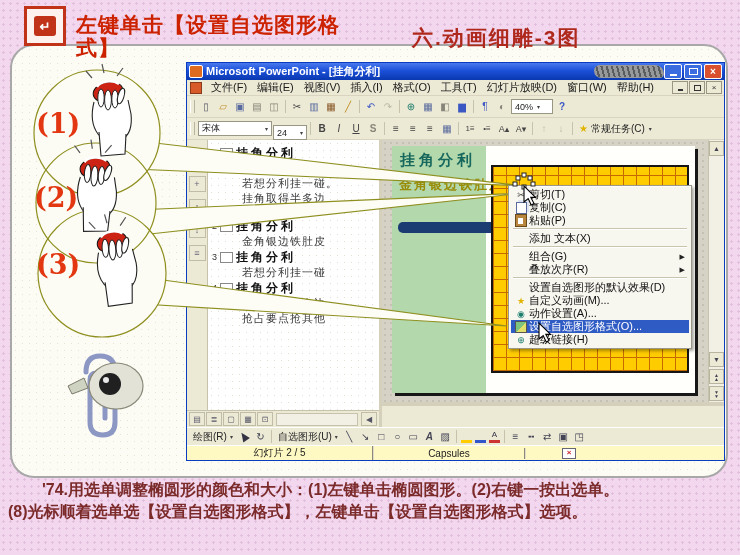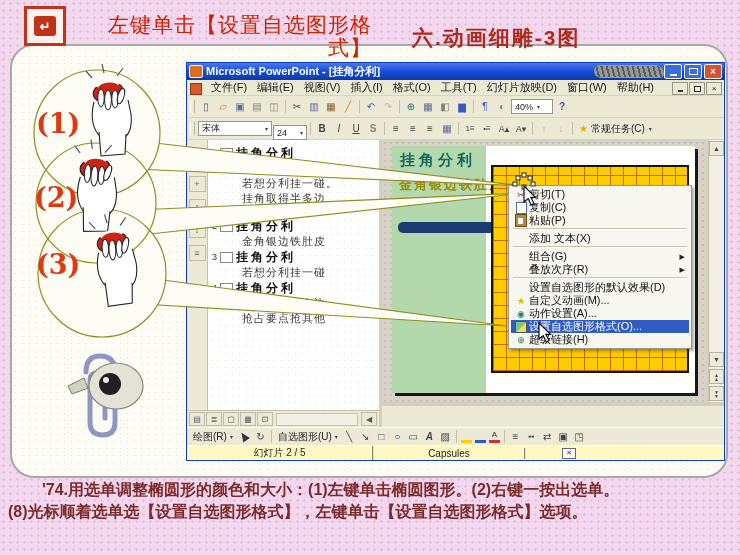--- a/index.html
+++ b/index.html
@@ -8,40 +8,40 @@
     background-image:radial-gradient(#e2bfdc 1px,transparent 1.4px);background-size:7px 7px;}
   
   .panel{position:absolute;left:10px;top:44px;width:714px;height:430px;background:#fcfcf5;
     background-image:radial-gradient(#e4e4d6 .8px,transparent 1px);background-size:7px 7px;
     border:2px solid #a8a8a8;border-radius:24px;}
   
   .badge{position:absolute;left:24px;top:6px;width:36px;height:34px;background:#fdf2ee;
     border:3px solid #c03318;display:flex;align-items:center;justify-content:center;z-index:5;}
   .badge-in{width:22px;height:20px;background:#c03318;border-radius:3px;color:#fff;font-size:13px;
     font-weight:bold;display:flex;align-items:center;justify-content:center;}
-  .caption{position:absolute;left:76px;top:13px;width:296px;text-align:right;color:#cc2200;
-    font-size:21px;font-weight:normal;line-height:23px;z-index:5;letter-spacing:1px;}
+  .caption{position:absolute;left:76px;top:13px;width:296px;text-align:left;color:#cc2200;
+    font-size:21px;font-weight:bold;line-height:23px;z-index:5;letter-spacing:1px;}
   .lesson-title{position:absolute;left:412px;top:24px;color:#ae281c;font-size:21px;font-weight:bold;
     letter-spacing:2px;z-index:5;}
   
   .ppt{position:absolute;left:186px;top:62px;width:537px;height:397px;border:1px solid #0a3cc0;
     background:#ece9d5;display:flex;flex-direction:column;z-index:10;}
   .titlebar{height:17px;background:linear-gradient(180deg,#4a79ee 0%,#1b50d8 45%,#0a38b0 100%);
     display:flex;align-items:center;padding:0 2px;position:relative;}
   .tb-ico{width:12px;height:11px;background:#e06a1e;border:1px solid #fff;margin-right:3px;border-radius:2px;}
   .tb-title{color:#fff;font-size:11px;font-weight:bold;letter-spacing:0;white-space:nowrap;}
   .wm{position:absolute;right:60px;top:2px;width:70px;height:13px;background:#97999b;border-radius:8px 12px 6px 10px;overflow:hidden;}
   .wm:after{content:"";position:absolute;inset:1px;background:repeating-linear-gradient(75deg,transparent 0 3px,#4a4d50 3px 5px);opacity:.8;}
   .wbtns{display:flex;gap:2px;margin-left:auto;}
   .wb{width:16px;height:13px;border:1px solid #fff;border-radius:2px;display:flex;align-items:center;justify-content:center;color:#fff;font-size:10px;font-weight:bold;line-height:10px;}
   .wb-min,.wb-res{background:#3a6ce0;}
   .wb-min:after{content:"";width:7px;height:2px;background:#fff;margin-top:6px;}
   .wb-res:after{content:"";width:7px;height:5px;border:1px solid #fff;}
   .wb-close{background:#d8502e;}
-  .menubar{height:15px;background:#ece9d5;display:flex;align-items:flex-end;padding:0 2px;border-bottom:1px solid #d8d4c0;}
+  .menubar{height:15px;background:#ece9d5;display:flex;align-items:center;padding:0 2px;border-bottom:1px solid #d8d4c0;}
   .doc-ico{width:10px;height:10px;background:#d85a2a;border:1px solid #8a3a1a;margin:0 4px 0 1px;}
   .mitem{font-size:11px;color:#1a1a1a;padding:0 5px;white-space:nowrap;}
   .mwbtns{margin-left:auto;display:flex;gap:1px;}
   .mwb{width:14px;height:11px;border:1px solid #9a9684;background:#ece9d5;color:#333;font-size:8px;
     display:flex;align-items:center;justify-content:center;line-height:8px;}
   .mwb-min:after{content:"";width:5px;height:2px;background:#333;margin-top:4px;}
   .mwb-res:after{content:"";width:5px;height:4px;border:1px solid #333;}
   .tbrow{height:19px;display:flex;align-items:center;gap:1px;padding:1px 3px;border-bottom:1px solid #d8d4c0;background:#ece9d5;}
   .grip{width:3px;height:13px;border-left:1px solid #fff;border-right:1px solid #b8b4a0;margin-right:2px;}
   .btn16{width:16px;height:15px;display:flex;align-items:center;justify-content:center;font-size:10px;color:#556;}

